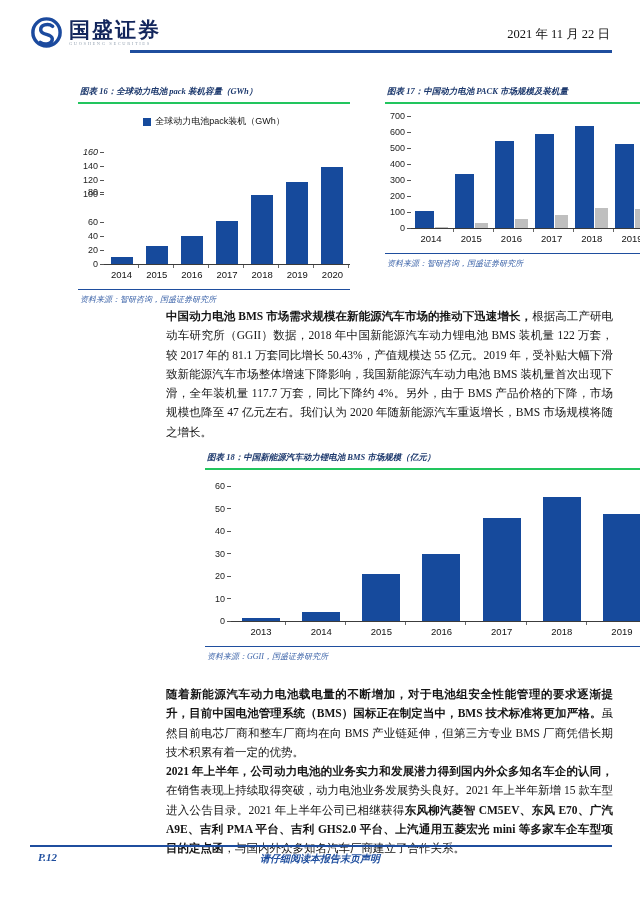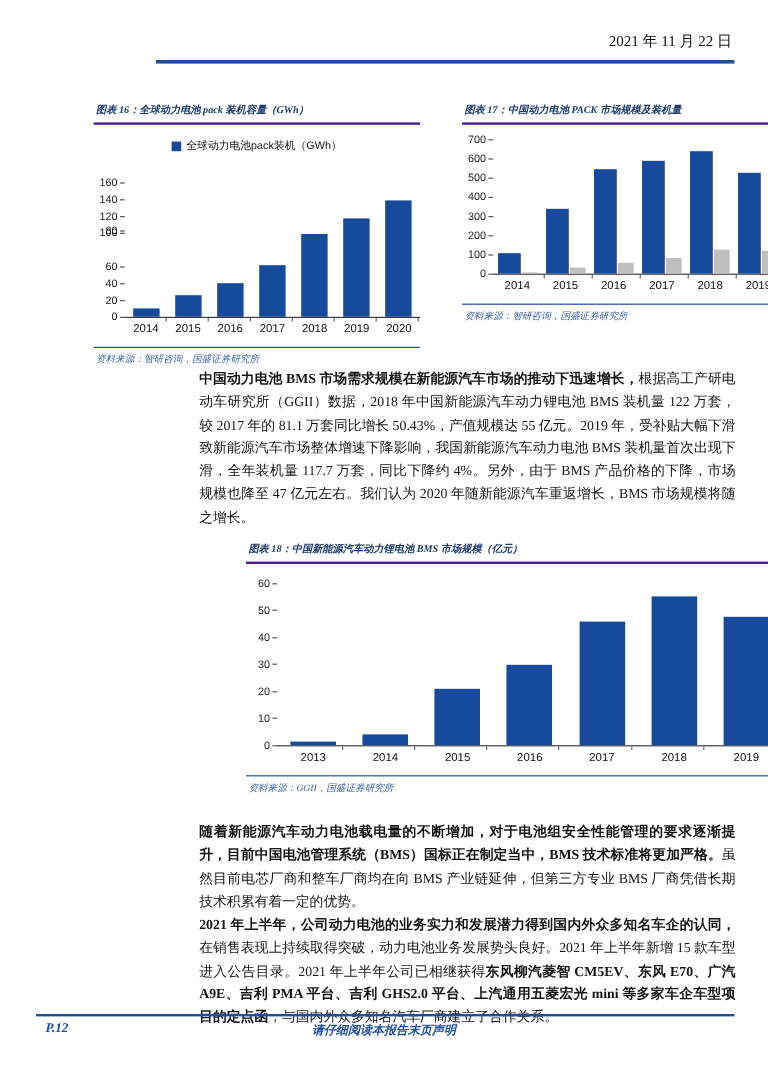--- a/index.html
+++ b/index.html
@@ -15,21 +15,21 @@
   .brand-sub{font-size:4.5px;color:#9aa7b5;letter-spacing:1.6px;}
   .report-date{position:absolute;right:2px;top:10px;font-size:12.5px;color:#101010;}
   .header-rule{position:absolute;left:100px;right:0;top:34px;height:2.5px;background:#1f4e9e;}
   
   .fig{position:absolute;}
   #fig16{left:38px;top:70px;width:272px;}
   #fig17{left:345px;top:70px;width:267px;}
   #fig18{left:165px;top:436px;width:447px;}
   .fig-title{
     font-size:8.5px;font-weight:bold;font-style:italic;color:#1e3a6e;
-    padding:0 0 4px 2px;border-bottom:2px solid #4c1d95;white-space:nowrap;
+    padding:0 0 4px 2px;border-bottom:2px solid #22c55e;white-space:nowrap;
   }
   .legend{display:flex;flex-direction:column;gap:3px;width:max-content;margin:11px auto 0;}
   .legend-item{display:flex;align-items:center;gap:4px;
     font-family:"Liberation Sans",sans-serif;font-size:9px;color:#111;white-space:nowrap;}
   .swatch{width:8px;height:8px;flex:none;display:inline-block;}
   .plot-row{display:flex;}
   #fig16 .plot-row{margin-top:24px;}
   #fig17 .plot-row{margin-top:12px;}
   #fig18 .plot-row{margin-top:16px;}
   .yaxis{position:relative;flex:none;width:26px;}
@@ -62,36 +62,48 @@
   .page-num{position:absolute;left:38px;top:851px;font-size:11px;font-weight:bold;font-style:italic;color:#1f4e9e;}
   .disclaimer{position:absolute;left:0;right:0;top:852px;text-align:center;
     font-size:10px;font-weight:bold;font-style:italic;color:#1f4e9e;}
 </style>
 </head>
 <body>
 
 <div class="page">
 
   <header class="header">
+    <div class="brand">
+      <span class="logo">
+        <svg viewBox="0 0 40 40" aria-hidden="true">
+          <circle cx="20" cy="20" r="16.5" fill="none" stroke="#1b4a9e" stroke-width="4.2"></circle>
+          <path d="M27.5 12.5 c-6-4.5-15-1.5-14.5 4.5 c0.5 6.5 13.5 4 14 10.5 c0.4 6-8.5 8.5-14.5 4.5" fill="none" stroke="#1b4a9e" stroke-width="4.2" stroke-linecap="round"></path>
+        </svg>
+      </span>
+      <div class="brand-text">
+        <div class="brand-name">国盛证券</div>
+        <div class="brand-sub">GUOSHENG SECURITIES</div>
+      </div>
+    </div>
     <div class="report-date">2021 年 11 月 22 日</div>
     <div class="header-rule"></div>
   </header>
 
   <figure class="fig" id="fig16">
     <div class="fig-title">图表 16：全球动力电池 pack 装机容量（GWh）</div>
     <div class="fig-chart">
         <div class="legend">
           <span class="legend-item">
             <span class="swatch" style="background: rgb(22, 74, 156);"></span>
             <span>全球动力电池pack装机（GWh）</span>
           </span>
         </div>
         <div class="plot-row">
           <div class="yaxis" style="height: 112px;">
-            <div class="ytick" style="top: 0px;">
+            <div class="ytick" style="top: 0px; font-style: italic;">
               <span>160</span>
               <span class="tl"></span>
             </div>
             <div class="ytick" style="top: 14px; text-align: center;">
               <span>140</span>
               <span class="tl"></span>
             </div>
             <div class="ytick" style="top: 28px;">
               <span>120</span>
               <span class="tl"></span>

